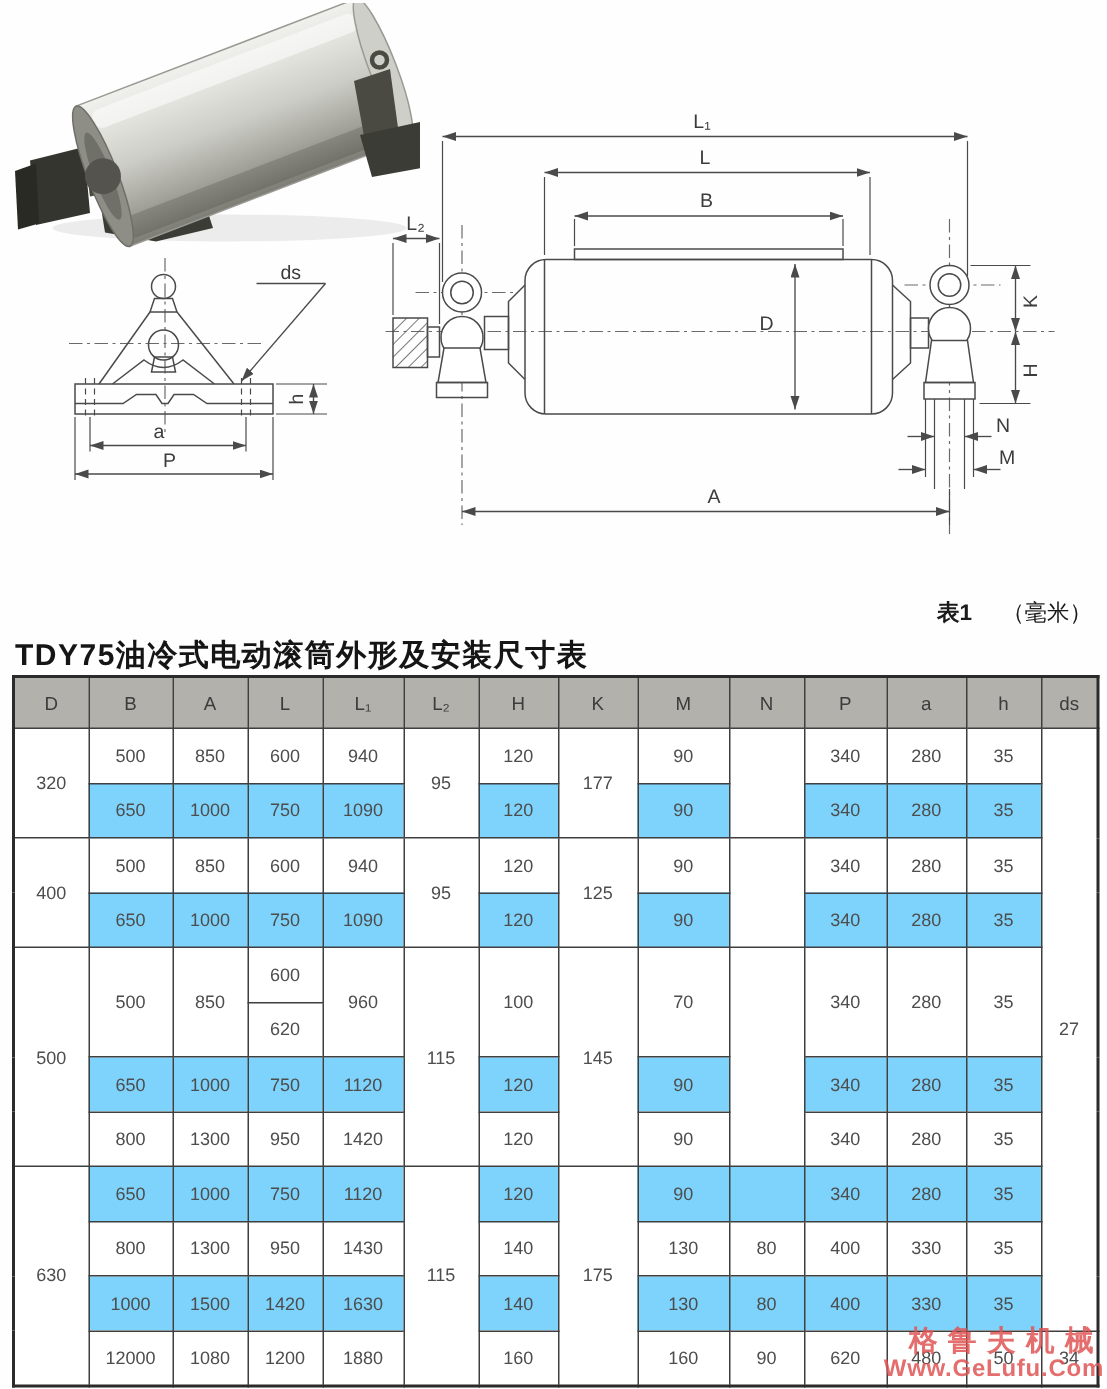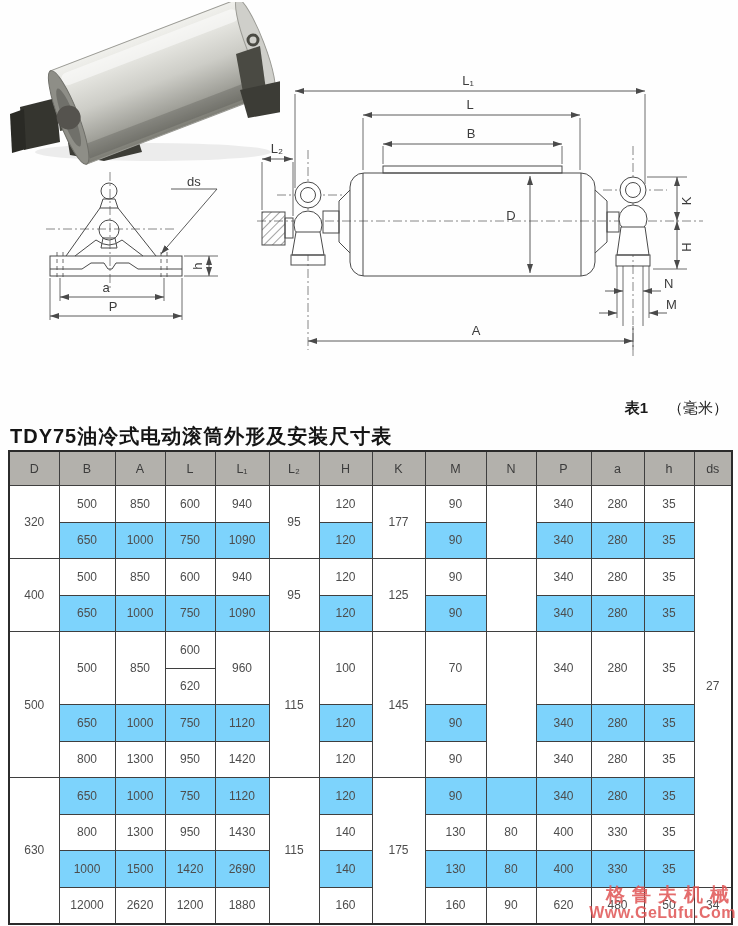--- a/index.html
+++ b/index.html
@@ -384,31 +384,31 @@
         <td>130</td>
         <td>80</td>
         <td>400</td>
         <td>330</td>
         <td>35</td>
       </tr>
       <tr>
         <td class="g">1000</td>
         <td class="g">1500</td>
         <td class="g">1420</td>
-        <td class="g">2690</td>
+        <td class="g">1630</td>
         <td class="g">140</td>
         <td class="g">130</td>
         <td class="g">80</td>
         <td class="g">400</td>
         <td class="g">330</td>
         <td class="g">35</td>
       </tr>
       <tr>
         <td>12000</td>
-        <td>2620</td>
+        <td>1080</td>
         <td>1200</td>
         <td>1880</td>
         <td>160</td>
         <td>160</td>
         <td>90</td>
         <td>620</td>
         <td>480</td>
         <td>50</td>
         <td>34</td>
       </tr>

